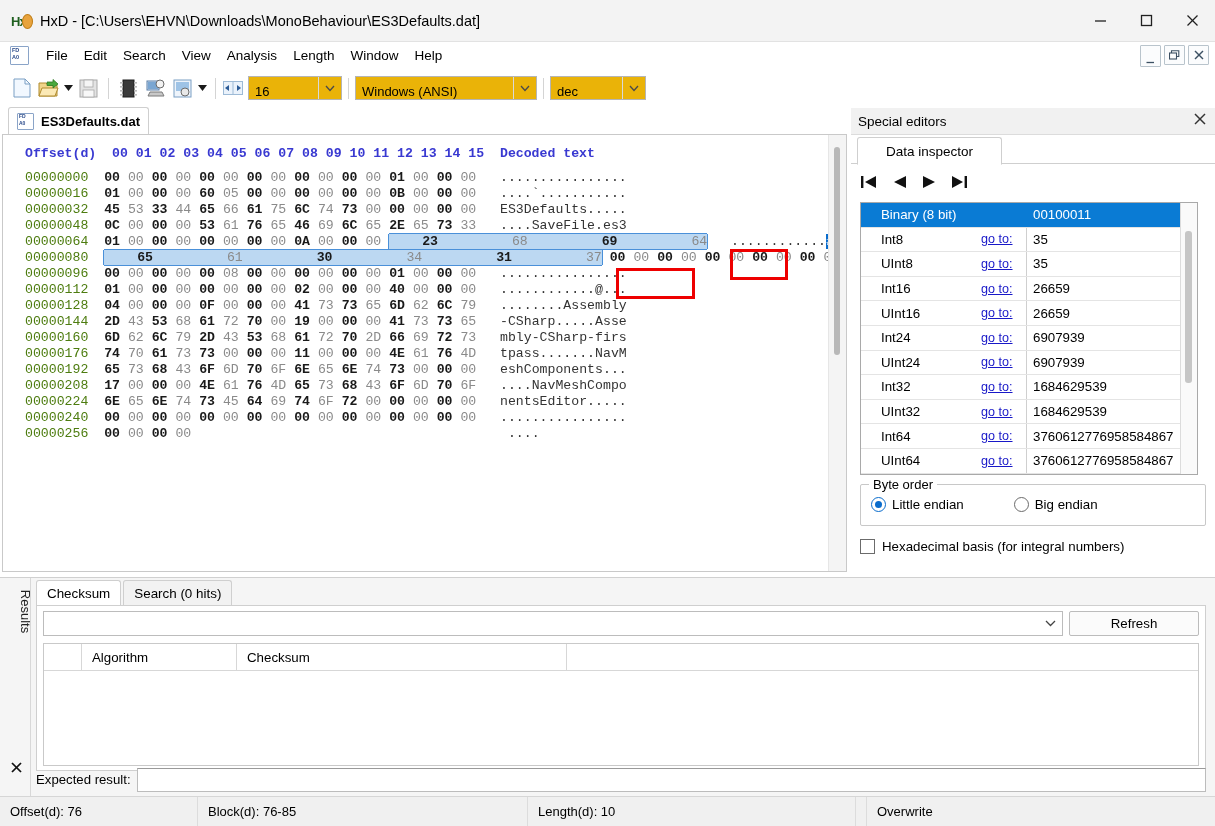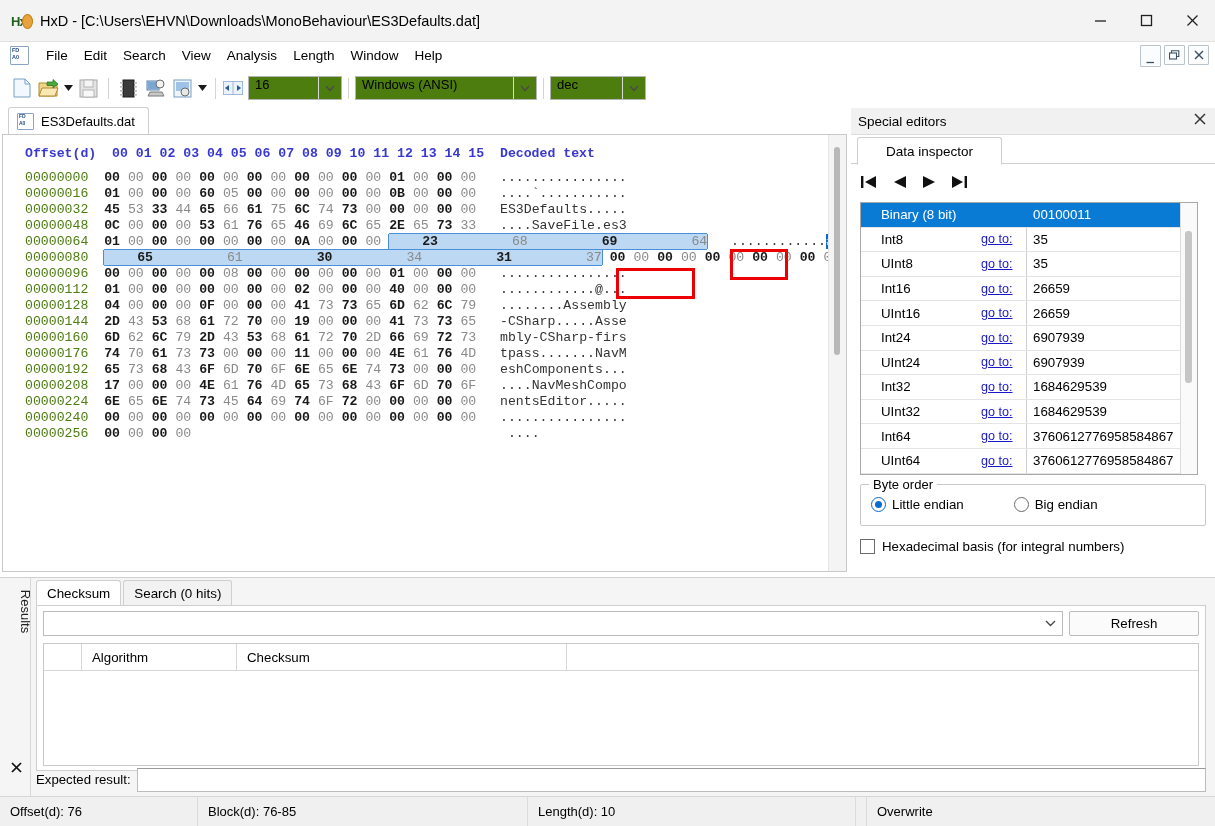--- a/index.html
+++ b/index.html
@@ -67,31 +67,31 @@
     height:38px;width:1215px;background:#ffffff;
     display:flex;align-items:center;padding-left:8px;box-sizing:border-box;
   }
   .tb-icon{width:27px;height:27px;display:flex;align-items:center;justify-content:center;flex:none;}
   .tb-arrow{
     width:13px;height:27px;display:flex;align-items:center;justify-content:center;flex:none;
     font-size:8px;color:#222;
   }
   .tb-sep{width:1px;height:21px;background:#d4d4d4;margin:0 6px;flex:none;}
   .tb-combo{
-    height:24px;border:1px solid #b5b5b5;background:#4d7c0f;display:flex;align-items:flex-start;
+    height:24px;border:1px solid #b5b5b5;background:#eab308;display:flex;align-items:flex-end;
     box-sizing:border-box;flex:none;
   }
   .tb-combo .val{padding:0 6px;font-size:13px;color:#000;white-space:nowrap;flex:1;}
   .tb-combo .drop{
     width:22px;height:22px;border-left:1px solid #d9d9d9;
     display:flex;align-items:center;justify-content:center;font-size:9px;color:#4a4a4a;
   }
   
   .tabstrip{
-    height:28px;width:1215px;background:#ffffff;position:relative;
+    height:28px;width:1215px;background:#ffffff;position:relative;font-weight:bold;
   }
   .doc-tab{
     position:absolute;left:8px;top:0;height:27px;width:141px;
     background:#ffffff;border:1px solid #cfcfcf;border-bottom:none;
     border-radius:3px 3px 0 0;
     display:flex;align-items:center;padding-left:8px;box-sizing:border-box;
   }
   .doc-tab .ic{
     width:15px;height:15px;margin-right:7px;background:#fff;
     border:1px solid #8aa4c8;position:relative;flex:none;border-radius:1px;

